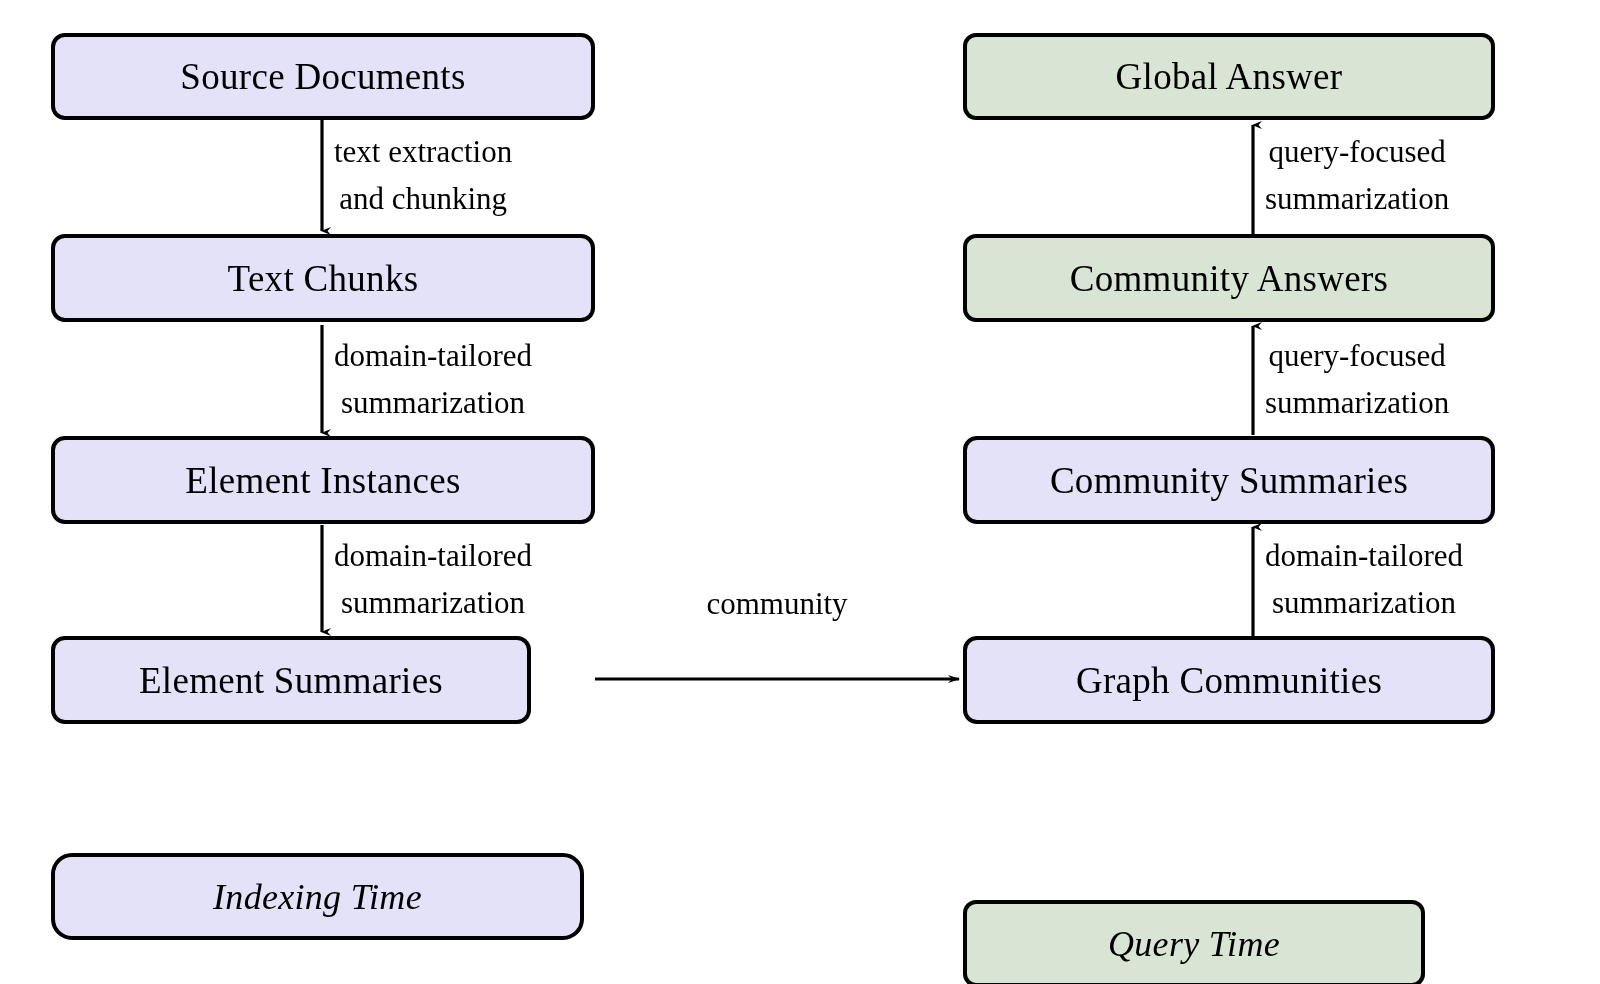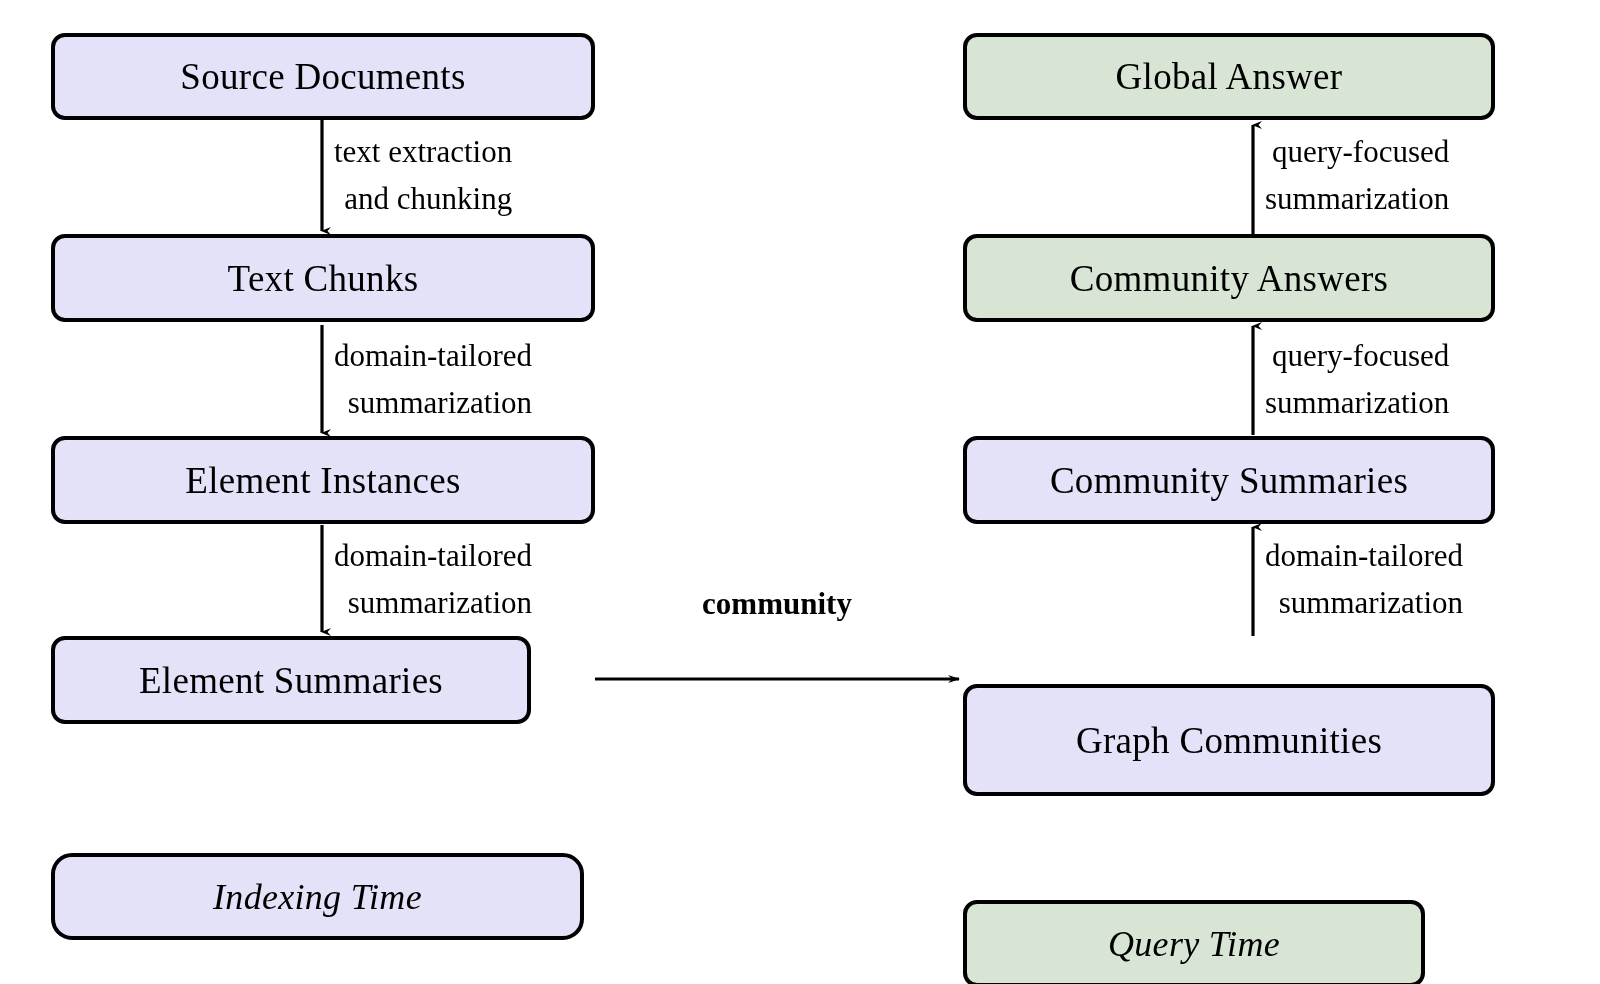--- a/index.html
+++ b/index.html
@@ -27,40 +27,40 @@
     align-items: center;
     justify-content: center;
     text-align: right;
     color: #000000;
     font-size: 37px;
     line-height: 1;
     letter-spacing: 0.3px;
     white-space: nowrap;
   }
   .node.indexing { background: #e4e2f8; }
-  .node.query    { background: #d8e5d4; }
+  .node.query    { background: #d8e5d4; border-radius: 13px; }
 
   .node-label {
     display: block;
     padding: 0 10px;
   }
 
   .legend-box .node-label {
     font-style: italic;
     font-size: 36px;
   }
 
   
   .edge-label {
     position: absolute;
     color: #000000;
     font-size: 31px;
     line-height: 47px;
     white-space: nowrap;
-    text-align: right;
+    text-align: center;
   }
   .edge-label.center-label {
     text-align: center;
   }
   .edge-label .l1, .edge-label .l2 {
     display: block;
   }
 
   
   #pipeline-stage {
@@ -133,40 +133,40 @@
   </div>
 
   <div class="node query" style="left:963px; top:234px; width:532px; height:88px;">
     <span class="node-label">Community Answers</span>
   </div>
 
   <div class="node indexing" style="left:963px; top:436px; width:532px; height:88px;">
     <span class="node-label">Community Summaries</span>
   </div>
 
-  <div class="node indexing" style="left:963px; top:636px; width:532px; height:112px;margin-top:48px;">
+  <div class="node indexing" style="left:963px; top:636px; width:532px; height:88px;">
     <span class="node-label">Graph Communities</span>
   </div>
 
   <div class="edge-label" style="left:334px; top:128px;">
     <span class="l1">text extraction</span>
     <span class="l2">and chunking</span>
   </div>
 
   <div class="edge-label" style="left:334px; top:332px;">
     <span class="l1">domain-tailored</span>
     <span class="l2">summarization</span>
   </div>
 
   <div class="edge-label" style="left:334px; top:532px;">
     <span class="l1">domain-tailored</span>
     <span class="l2">summarization</span>
   </div>
 
-  <div class="edge-label center-label" style="left:617px; top:580px; width:320px;font-weight:bold;">
+  <div class="edge-label center-label" style="left:617px; top:580px; width:320px;">
     <span class="l1">community</span>
   </div>
 
   <div class="edge-label" style="left:1265px; top:532px;">
     <span class="l1">domain-tailored</span>
     <span class="l2">summarization</span>
   </div>
 
   <div class="edge-label" style="left:1265px; top:332px;">
     <span class="l1">query-focused</span>

